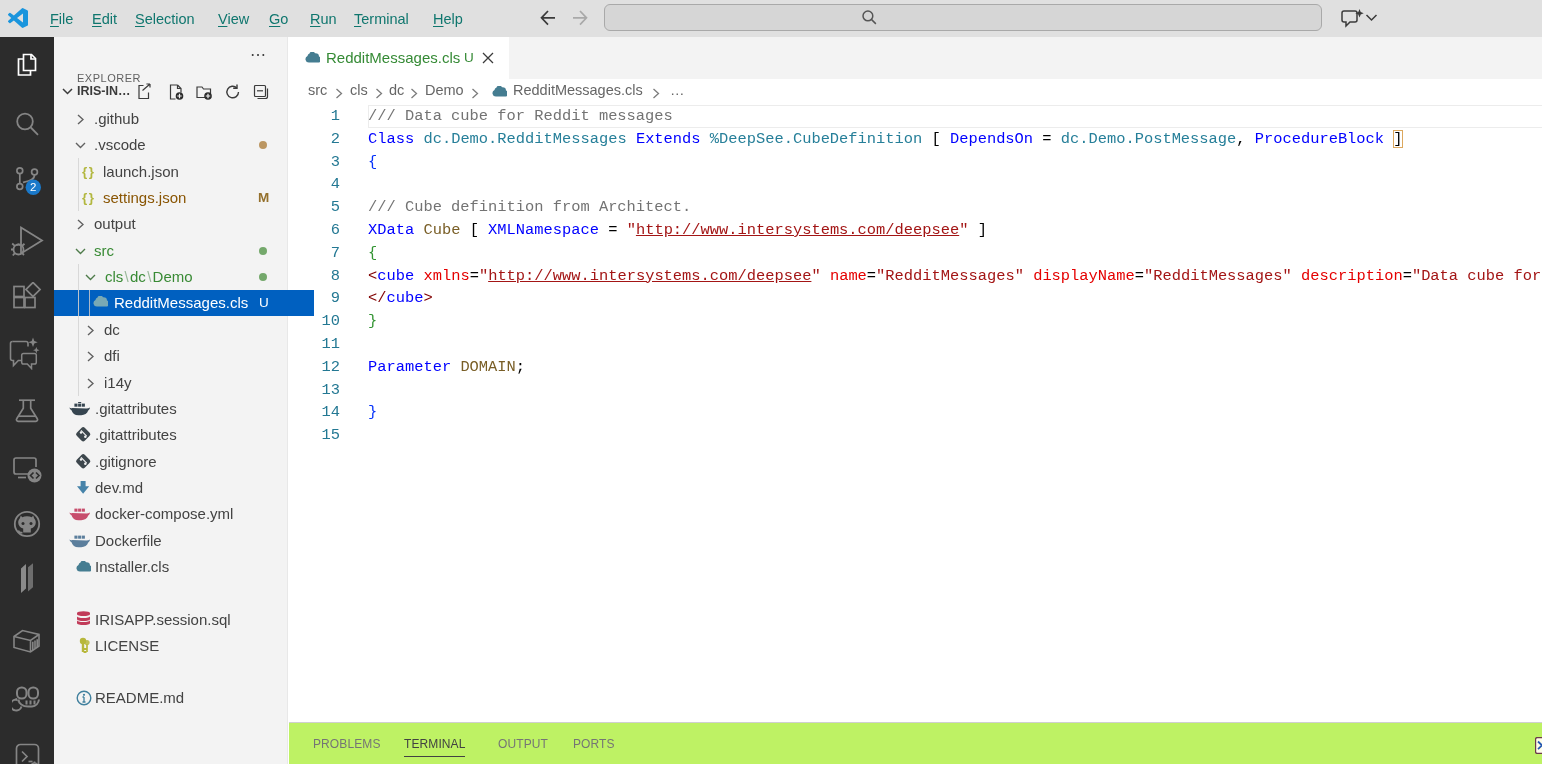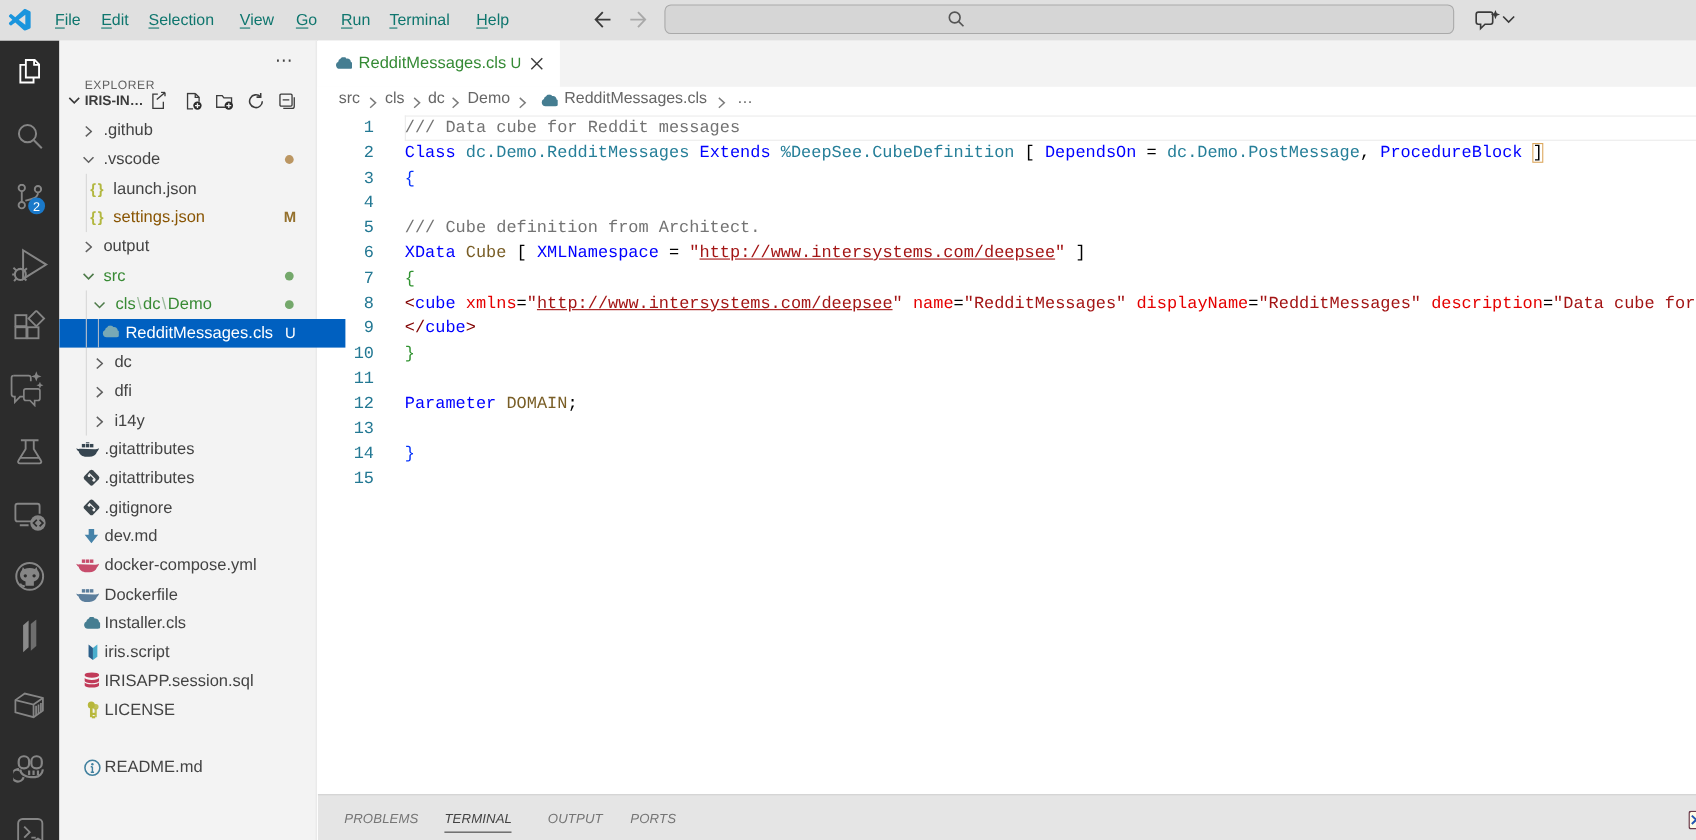--- a/index.html
+++ b/index.html
@@ -35,21 +35,21 @@
   #breadcrumbs { position:absolute; left:289px; top:79px; width:1253px; height:27px; background:#ffffff; font-size:14.5px; color:#666666; }
   #gutter { position:absolute; left:288px; top:105px; width:52px; text-align:right; font-family:"Liberation Mono", monospace; font-size:15.4px; line-height:22.79px; color:#237893; white-space:pre; }
   #code { position:absolute; left:368px; top:105px; font-family:"Liberation Mono", monospace; font-size:15.4px; line-height:22.79px; color:#000000; white-space:pre; }
   #curline { position:absolute; left:368px; top:105px; width:1174px; height:23px; border-top:1px solid #ececec; border-bottom:1px solid #ececec; border-left:1px solid #ececec; }
   .c-com { color:#737373; } .c-kw { color:#0000ff; } .c-typ { color:#267f99; }
   .c-fn { color:#795e26; } .c-str { color:#a31515; } .c-attr { color:#e50000; }
   .c-tag { color:#800000; } .c-b1 { color:#0431fa; } .c-b2 { color:#319331; }
   .c-url { text-decoration:underline; }
 
   
-  #panel { position:absolute; left:289px; top:722px; width:1253px; height:42px; background:#e5e5e5; border-top:1px solid #d0d0d0;font-style:italic; }
+  #panel { position:absolute; left:289px; top:722px; width:1253px; height:42px; background:#bef264; border-top:1px solid #d0d0d0; }
   .ptab { position:absolute; top:0; height:42px; line-height:42px; font-size:12px; letter-spacing:0.1px; color:#757575; }
 </style>
 </head>
 <body>
 
 <div id="titlebar">
   <svg class="abs" style="left:8px;top:8px" width="20" height="20" viewBox="0 0 24 24">
       <path fill="#1a95dd" d="M23.15 2.587L18.21.21a1.494 1.494 0 0 0-1.705.29l-9.46 8.63-4.12-3.128a.999.999 0 0 0-1.276.057L.327 7.261A1 1 0 0 0 .326 8.74L3.899 12 .326 15.26a1 1 0 0 0 .001 1.479L1.65 17.94a.999.999 0 0 0 1.276.057l4.12-3.128 9.46 8.63a1.492 1.492 0 0 0 1.704.29l4.942-2.377A1.5 1.5 0 0 0 24 20.06V3.939a1.5 1.5 0 0 0-.85-1.352zm-5.146 14.861L10.826 12l7.178-5.448v10.896z"></path>
     </svg>
   <span class="menu" style="left:50px"><u>F</u>ile</span>
@@ -363,27 +363,20 @@
           <path d="M3.4 6 C2.3 6.5 1.2 6.3 .4 5.6 c.2 1.2 1 2.2 2.1 2.6 .8 3.1 3.4 5 6.9 5 h2.8 c3.4 0 6.1 -1.7 7 -4.6 1 -.7 1.6 -1.8 1.8 -3 -1 .6 -2.2 .9 -3.5 .9 z"></path>
         </g>
       </svg>
       <span class="lbl" style="left:41px">Dockerfile</span>
     </div>
   <div class="row" style="top:517px">
       <svg class="ficon" style="left:22px;top:7px" width="15" height="13" viewBox="0 0 15 13">
         <path d="M4.5 1.5 a3 3 0 0 1 5.5 -0.2 a3.2 3.2 0 0 1 4 3.1 a3.2 3.2 0 0 1 -1 6.2 h-9 a3.4 3.4 0 0 1 -1.5 -6.5 a3 3 0 0 1 2 -2.6 z" fill="#457d91"></path>
       </svg>
       <span class="lbl" style="left:41px">Installer.cls</span>
-    </div>
-  <div class="row" style="top:543px">
-      <svg class="ficon" style="left:25px;top:5px" width="11" height="16" viewBox="0 0 11 16">
-        <path d="M1.5 1 l4 3 v11 l-4 -3 z" fill="#2b5f8a"></path>
-        <path d="M9.5 1 l-4 3 v11 l4 -3 z" fill="#4aaecd"></path>
-      </svg>
-      <span class="lbl" style="left:41px">iris.script</span>
     </div>
   <div class="row" style="top:570px">
       <svg class="ficon" style="left:22px;top:4px" width="15" height="17" viewBox="0 0 15 17">
         <g fill="#c13b59">
           <path d="M1 2.2 a6.5 1.9 0 0 1 13 0 v1 a6.5 1.9 0 0 1 -13 0 z"></path>
           <path d="M1 6.2 a6.5 1.9 0 0 0 13 0 v3 a6.5 1.9 0 0 1 -13 0 z" transform="translate(0 -1)"></path>
           <path d="M1 10.2 a6.5 1.9 0 0 0 13 0 v3 a6.5 1.9 0 0 1 -13 0 z" transform="translate(0 -1)"></path>
         </g>
       </svg>
       <span class="lbl" style="left:41px">IRISAPP.session.sql</span>

